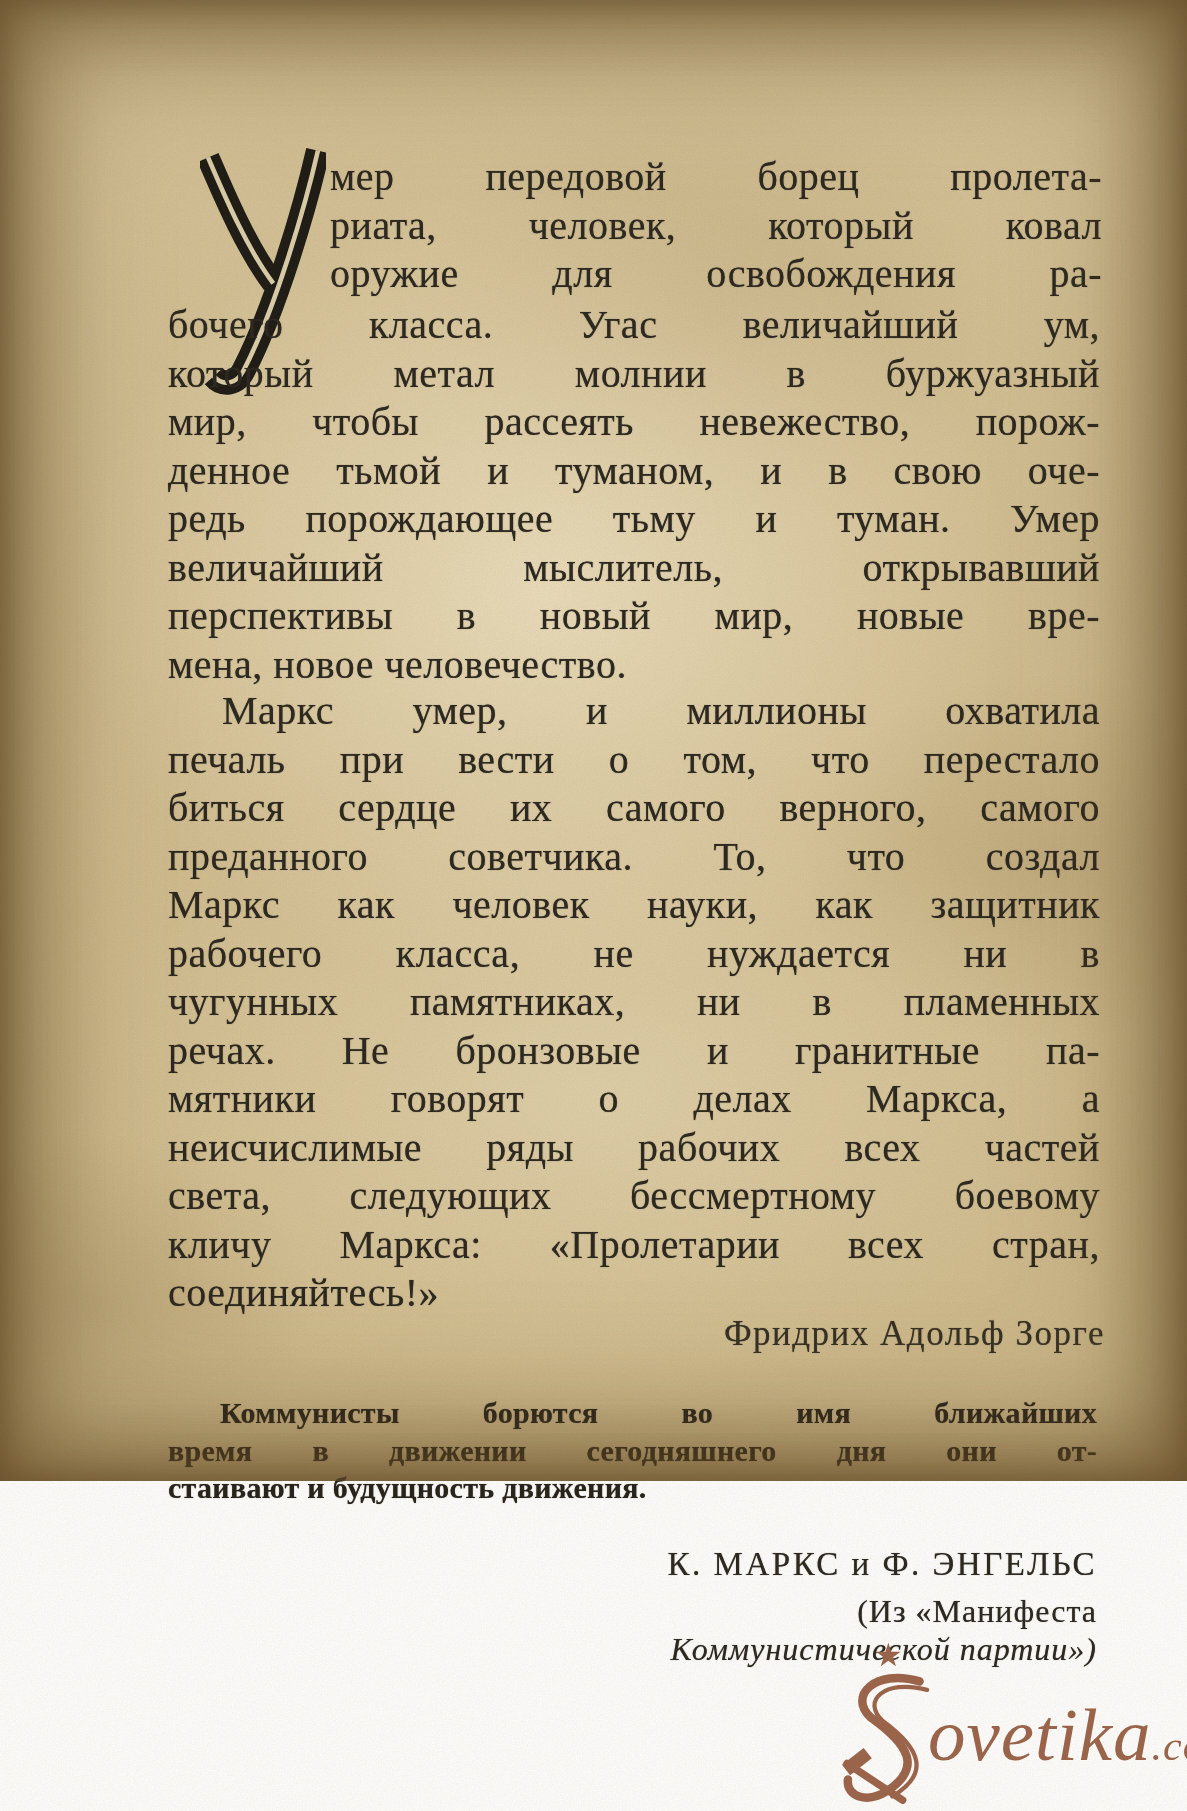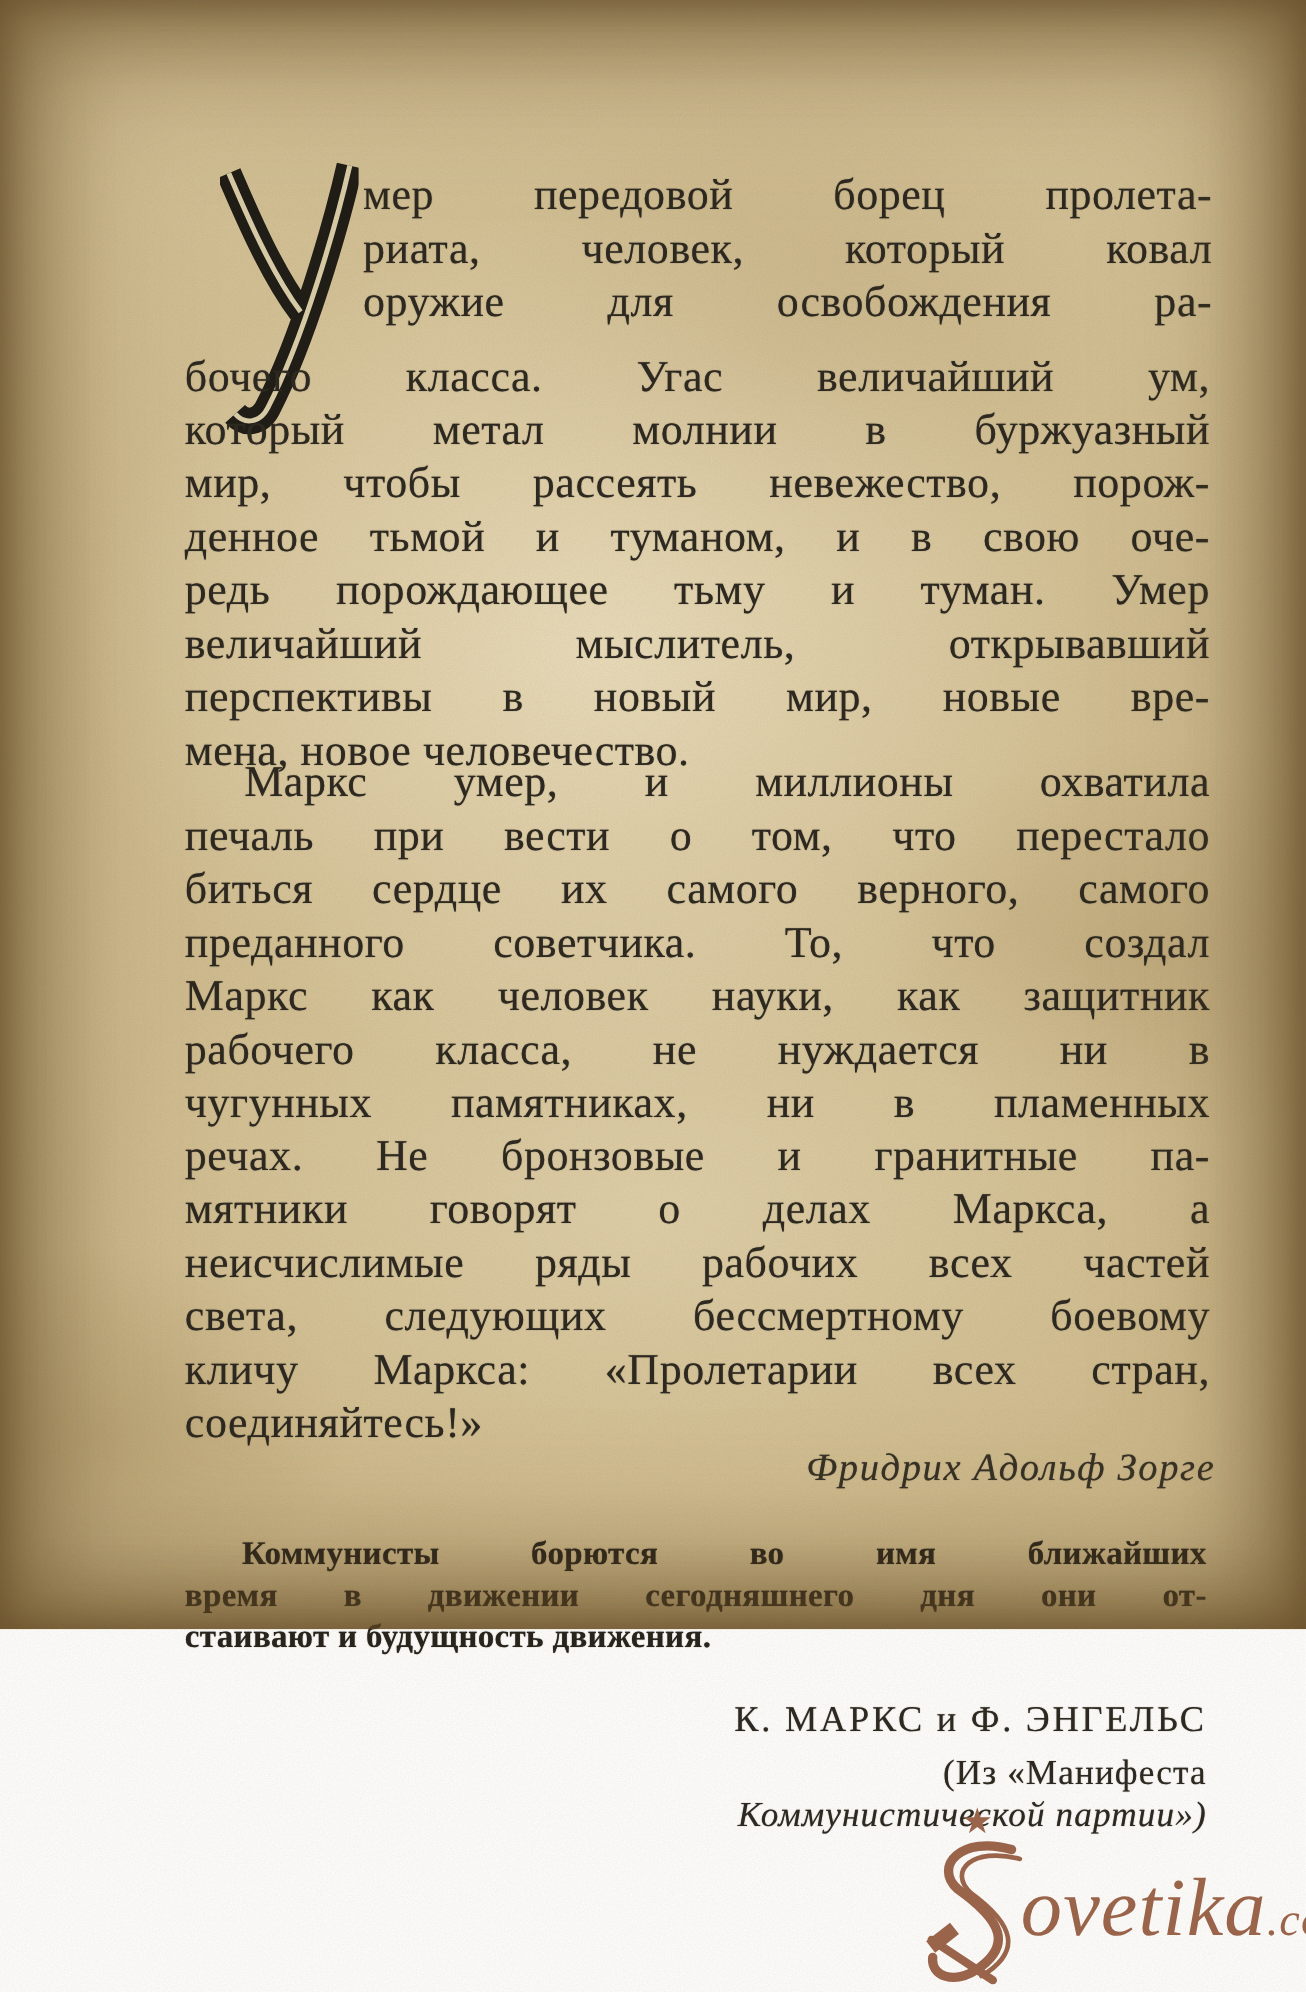--- a/index.html
+++ b/index.html
@@ -42,29 +42,29 @@
     text-align: justify;
     text-align-last: justify;
     white-space: normal;
   }
   .opening {
     left: 330px; top: 153px; width: 772px;
     font-size: 40px; line-height: 48.5px; letter-spacing: 0.5px;
   }
   .para1 {
     left: 168px; top: 301px; width: 932px;
-    font-size: 40px; line-height: 48.5px; letter-spacing: 0.5px; margin-top: 17px;
+    font-size: 40px; line-height: 48.5px; letter-spacing: 0.5px;
   }
   .para2 {
     left: 168px; top: 687px; width: 932px;
     font-size: 40px; line-height: 48.5px; letter-spacing: 0.5px;
   }
   .signature {
     position: absolute; right: 82px; top: 1314px; z-index: 3;
-    font-style: italic; font-size: 35px; letter-spacing: 1.5px;
+    font-size: 35px; letter-spacing: 1.5px;
     color: #373226; text-shadow: 0 0 1px rgba(55,50,38,0.6); text-align: center;
   }
   .quote2 {
     left: 168px; top: 1394px; width: 929px;
     font-size: 30px; line-height: 37.5px; letter-spacing: 0.3px;
     font-weight: bold; color: #29251c;
   }
   .attr-main {
     position: absolute; right: 90px; top: 1546px; z-index: 3;
     font-weight: normal; font-size: 33px; letter-spacing: 2.5px;

